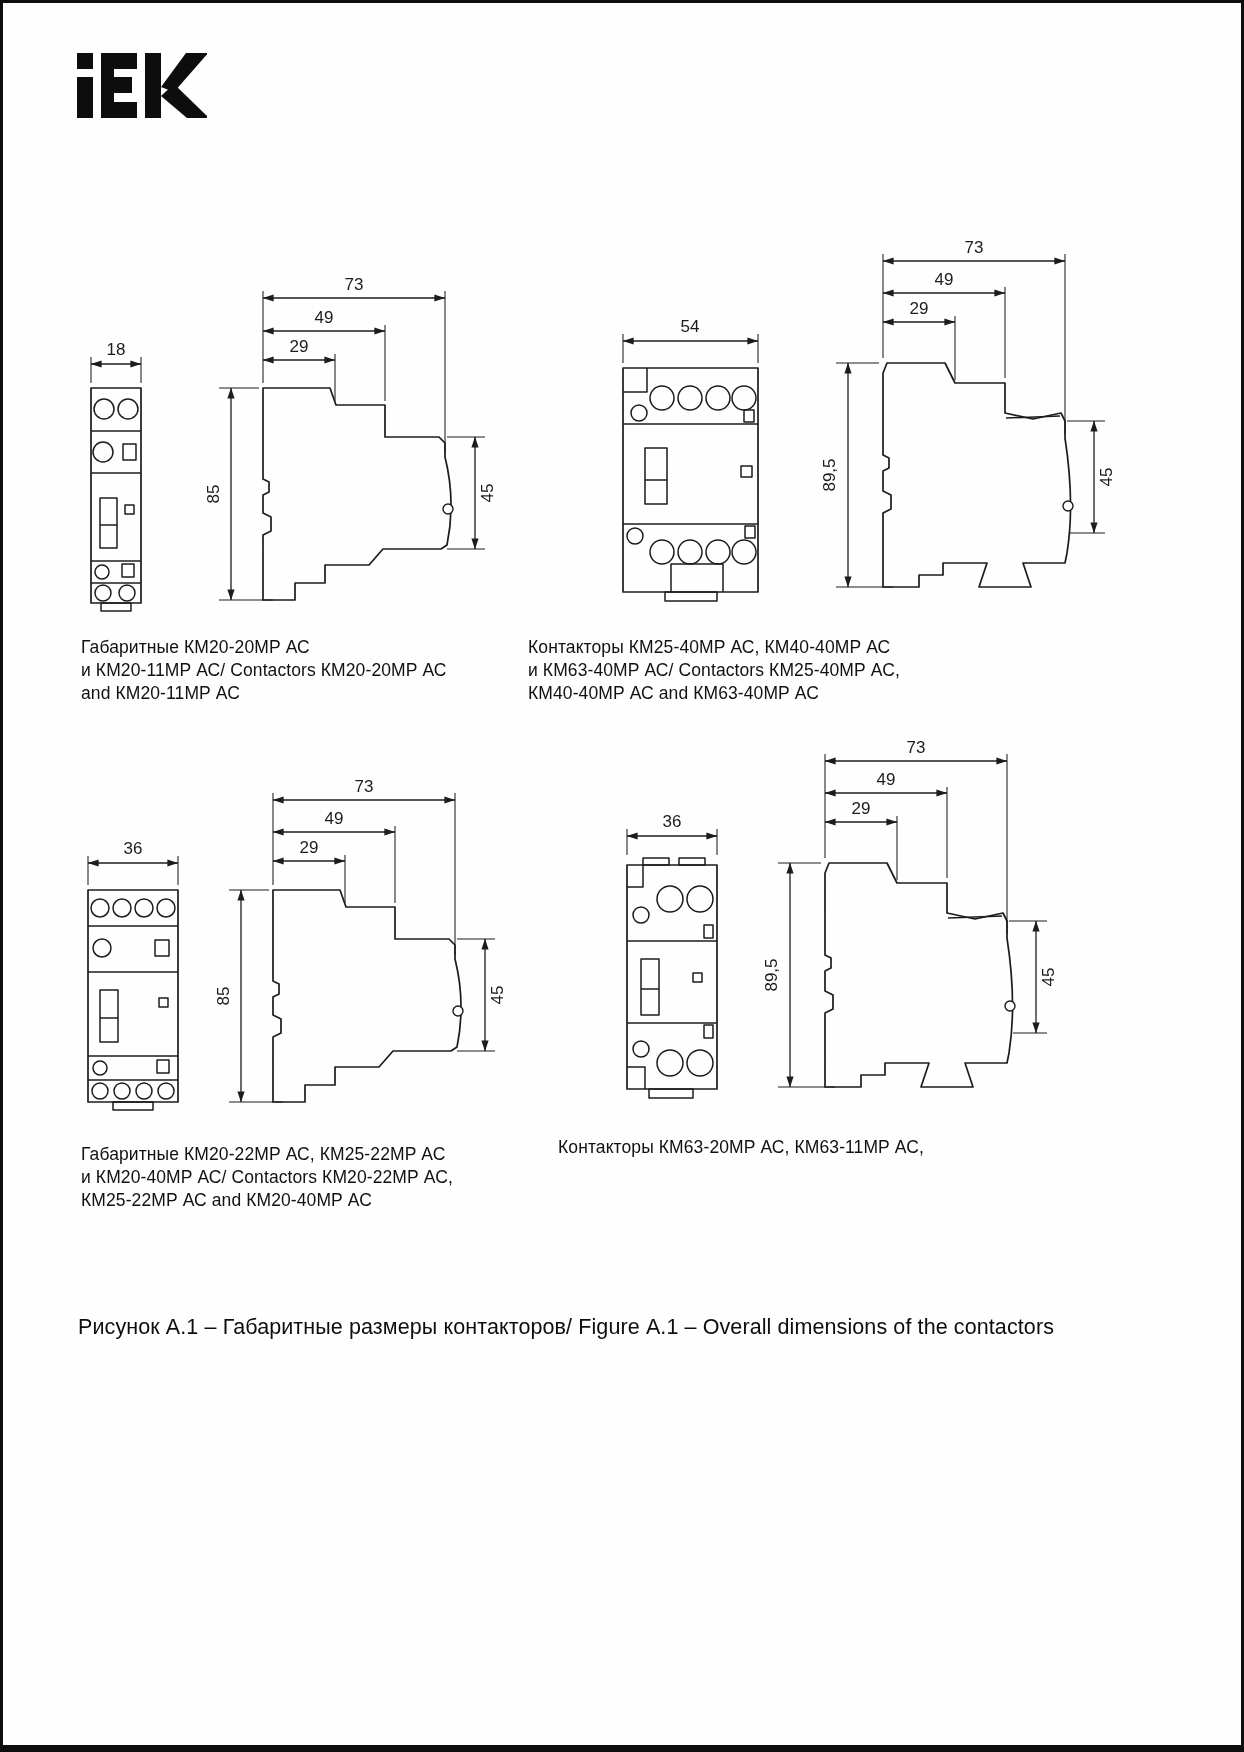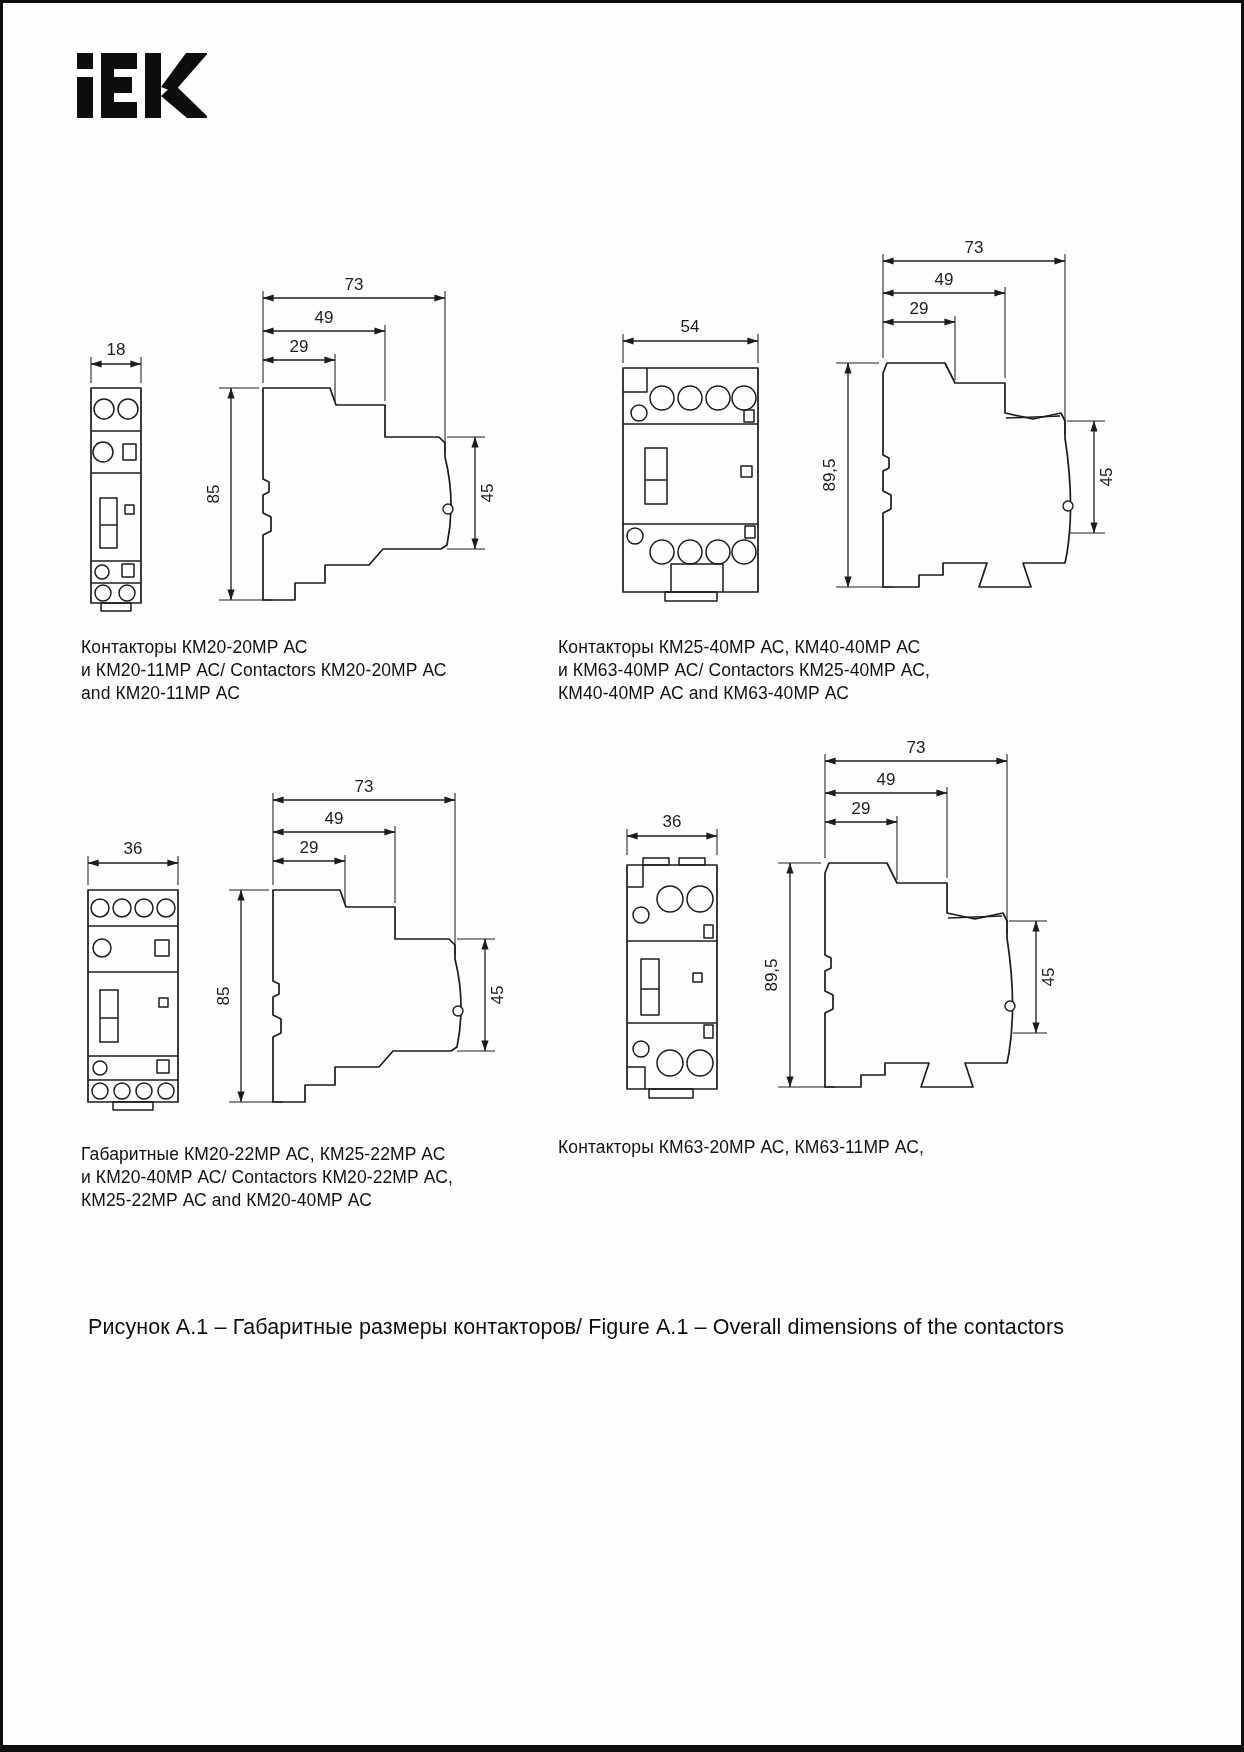--- a/index.html
+++ b/index.html
@@ -19,21 +19,20 @@
     font-size:17.5px;
     line-height:23px;
     color:#111;
     letter-spacing:0.1px;
   }
   .caption span{display:block;}
   .figure-caption{
     font-size:21.5px;
     color:#0d0d0d;
     letter-spacing:0.1px;
-    margin-left:10px;
   }
   .sr{position:absolute;width:1px;height:1px;overflow:hidden;clip:rect(0 0 0 0);}
   
   .ol{fill:none;stroke:#1c1c1c;stroke-width:1.7;stroke-linejoin:round;stroke-linecap:round;}
   .ol2{fill:none;stroke:#1c1c1c;stroke-width:1.5;stroke-linejoin:round;}
   .dl{fill:none;stroke:#1c1c1c;stroke-width:1.3;}
   .xl{fill:none;stroke:#1c1c1c;stroke-width:1.05;}
   .dt{font-family:"Liberation Sans",sans-serif;font-size:17px;fill:#1c1c1c;text-anchor:middle;}
   .bump{fill:#fefefe;stroke:#1c1c1c;stroke-width:1.4;}
 </style>
@@ -295,25 +294,25 @@
     <line class="dl" x1="247" y1="180" x2="247" y2="404" marker-start="url(#arr)" marker-end="url(#arr)"></line>
     <text class="dt" transform="rotate(-90 234 292)" x="234" y="292">89,5</text>
 
     <line class="xl" x1="466" y1="238" x2="504" y2="238"></line>
     <line class="xl" x1="470" y1="350" x2="504" y2="350"></line>
     <line class="dl" x1="493" y1="238" x2="493" y2="350" marker-start="url(#arr)" marker-end="url(#arr)"></line>
     <text class="dt" transform="rotate(-90 511 294)" x="511" y="294">45</text>
   </svg>
 
   <div class="abs caption" style="left:78px;top:633px;width:440px">
-    <span>Контакторы КМ20-20МР АС</span>
+    <span>Габаритные КМ20-20МР АС</span>
     <span>и КМ20-11МР АС/ Contactors КМ20-20МР АС</span>
     <span>and КМ20-11МР АС</span>
   </div>
-  <div class="abs caption" style="left:555px;top:633px;width:480px">
+  <div class="abs caption" style="left:525px;top:633px;width:480px">
     <span>Контакторы КМ25-40МР АС, КМ40-40МР АС</span>
     <span>и КМ63-40МР АС/ Contactors КМ25-40МР АС,</span>
     <span>КМ40-40МР АС and КМ63-40МР АС</span>
   </div>
   <div class="abs caption" style="left:78px;top:1140px;width:460px">
     <span>Габаритные КМ20-22МР АС, КМ25-22МР АС</span>
     <span>и КМ20-40МР АС/ Contactors КМ20-22МР АС,</span>
     <span>КМ25-22МР АС and КМ20-40МР АС</span>
   </div>
   <div class="abs caption" style="left:555px;top:1133px;width:520px">

